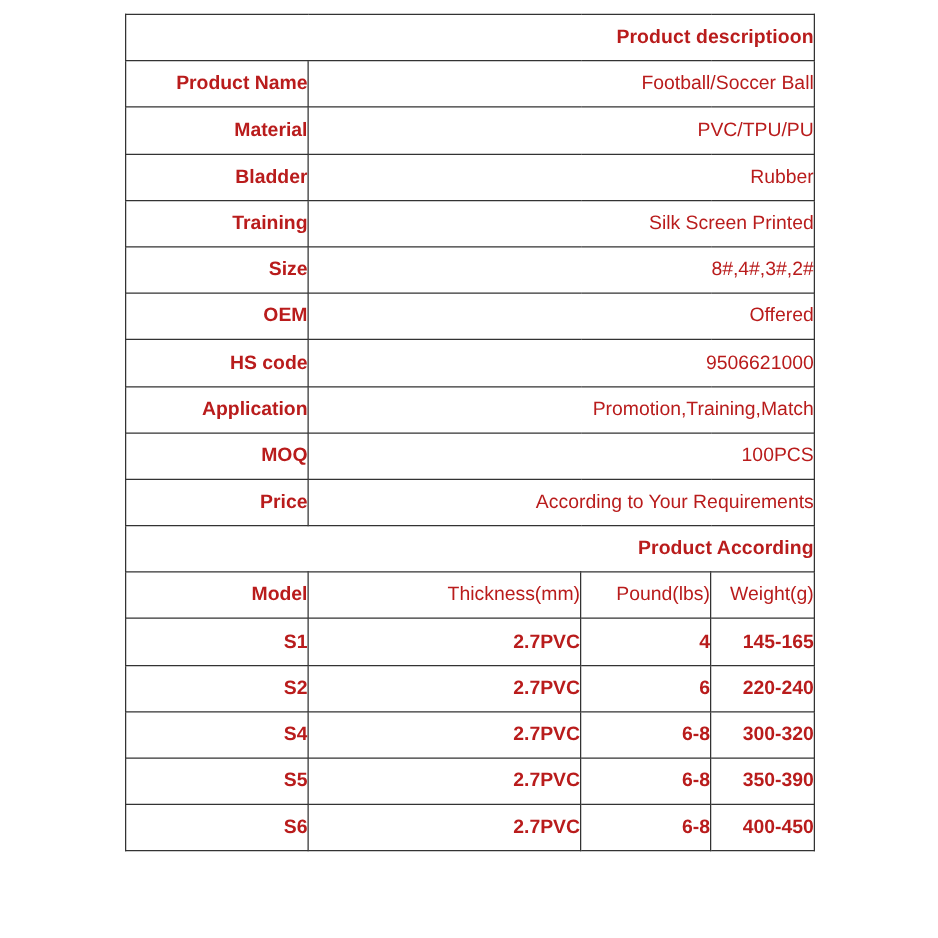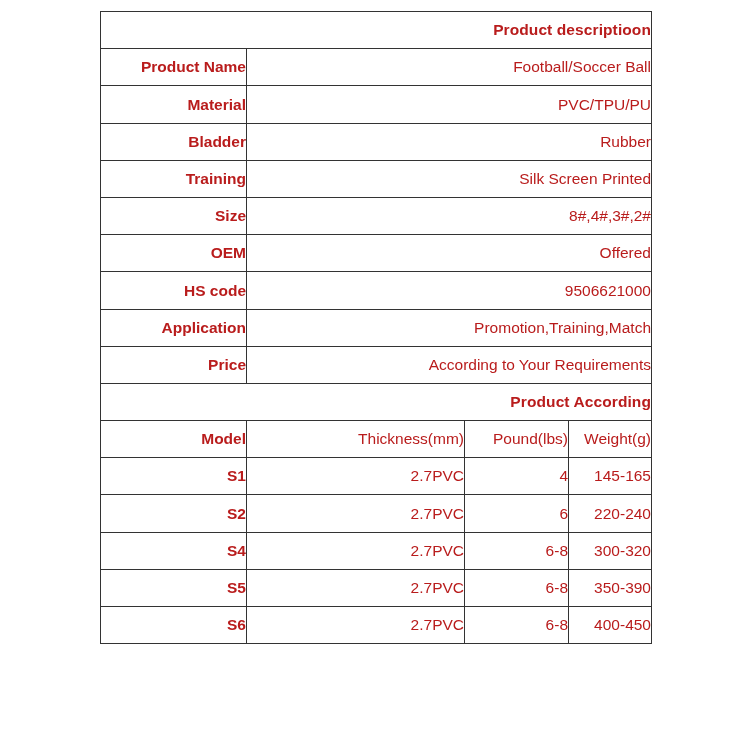--- a/index.html
+++ b/index.html
@@ -58,21 +58,21 @@
   }
   td.param-head {
     font-weight: normal;
     font-size: 15px;
   }
   td.param-model {
     font-weight: bold;
     margin-left: 24px;
   }
   td.param-cell {
-    font-weight: normal;
+    font-weight: bold;
   }
   td.narrow-head {
     font-size: 14.5px;
     padding: 0 1px;
   }
   .col-label  { width: 146px; }
   .col-thick  { width: 218px; }
   .col-pound  { width: 104px; }
   .col-weight { width: 83px; }
 </style>
@@ -119,20 +119,24 @@
       </tr>
       <tr>
         <td class="label">HS code</td>
         <td class="value" colspan="3">9506621000</td>
       </tr>
       <tr>
         <td class="label">Application</td>
         <td class="value" colspan="3">Promotion,Training,Match</td>
       </tr>
       <tr>
+        <td class="label">MOQ</td>
+        <td class="value" colspan="3">100PCS</td>
+      </tr>
+      <tr>
         <td class="label">Price</td>
         <td class="value" colspan="3">According to Your Requirements</td>
       </tr>
 
       <tr>
         <td class="banner" colspan="4">Product According</td>
       </tr>
 
       <tr>
         <td class="param-head-model">Model</td>

